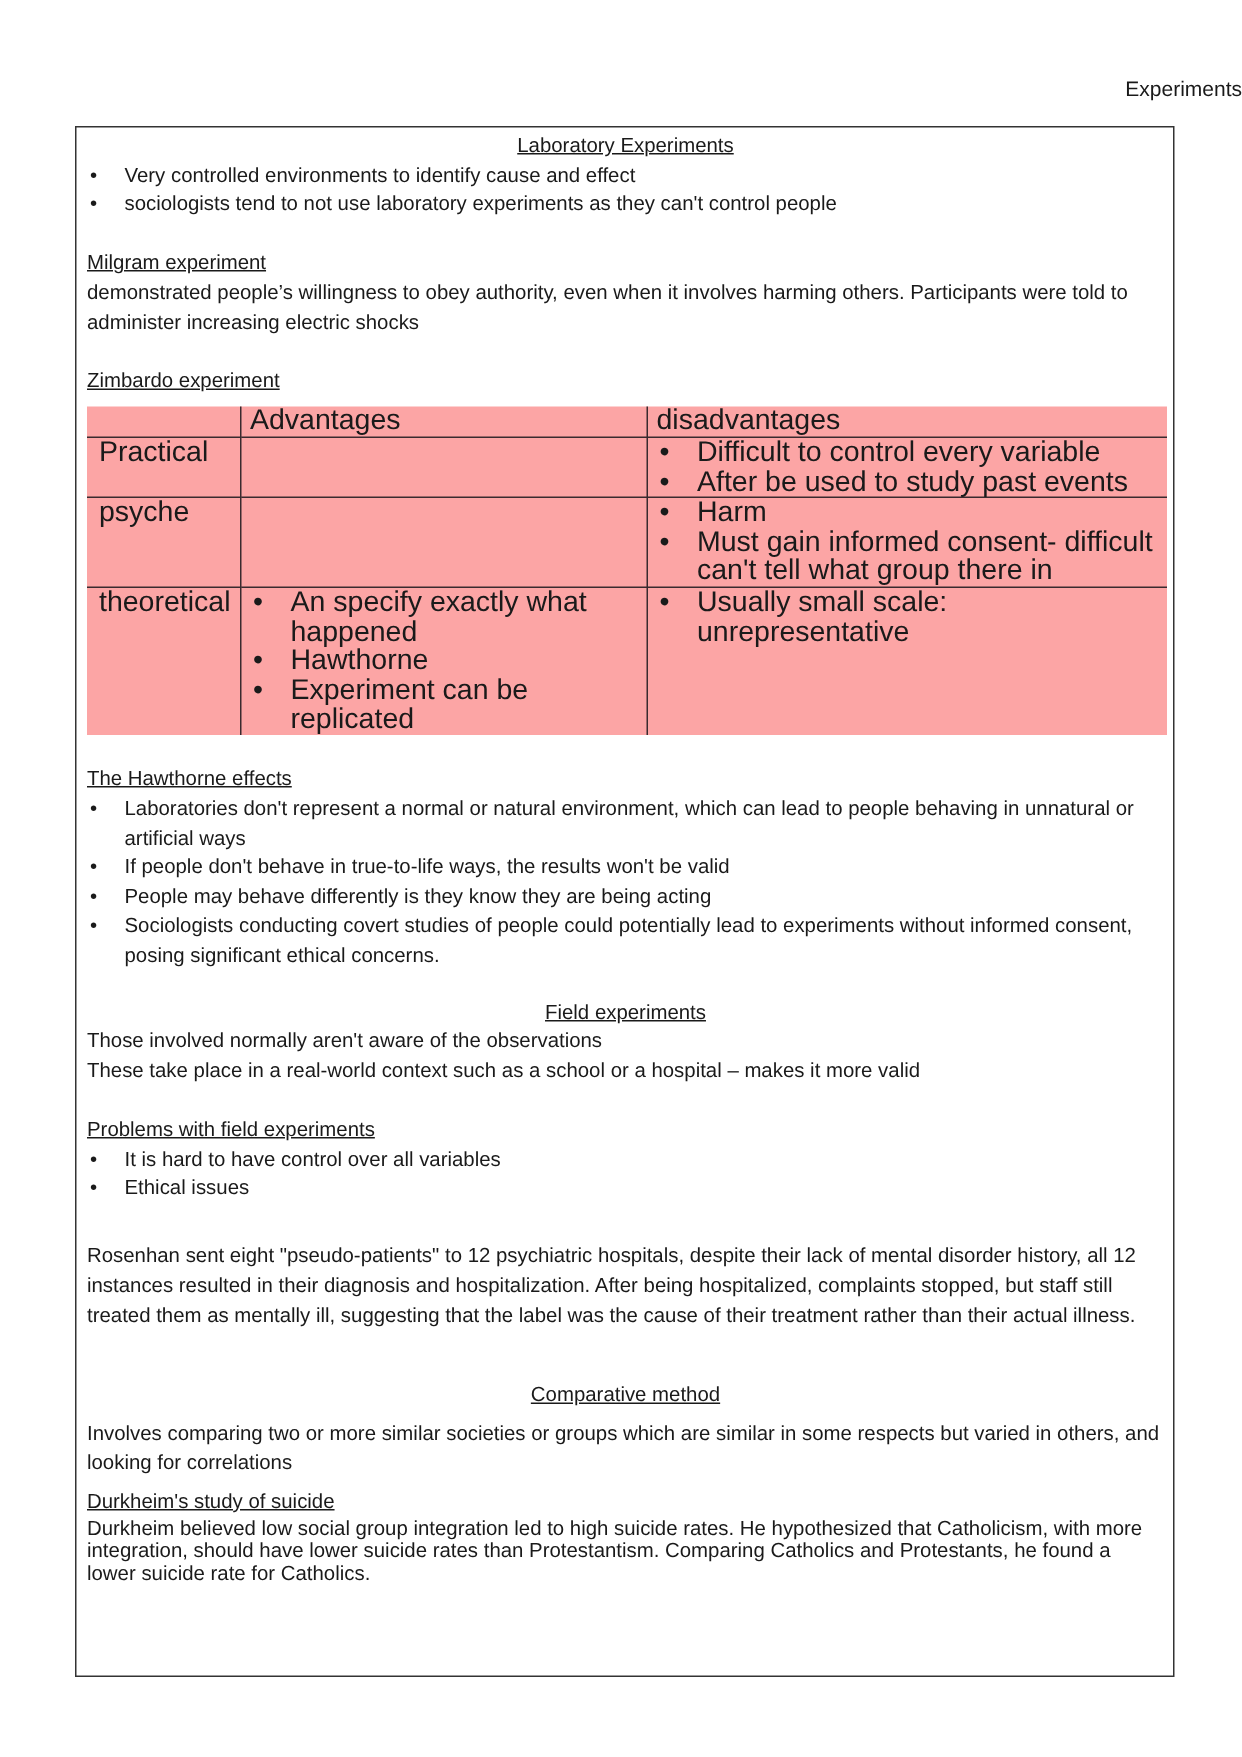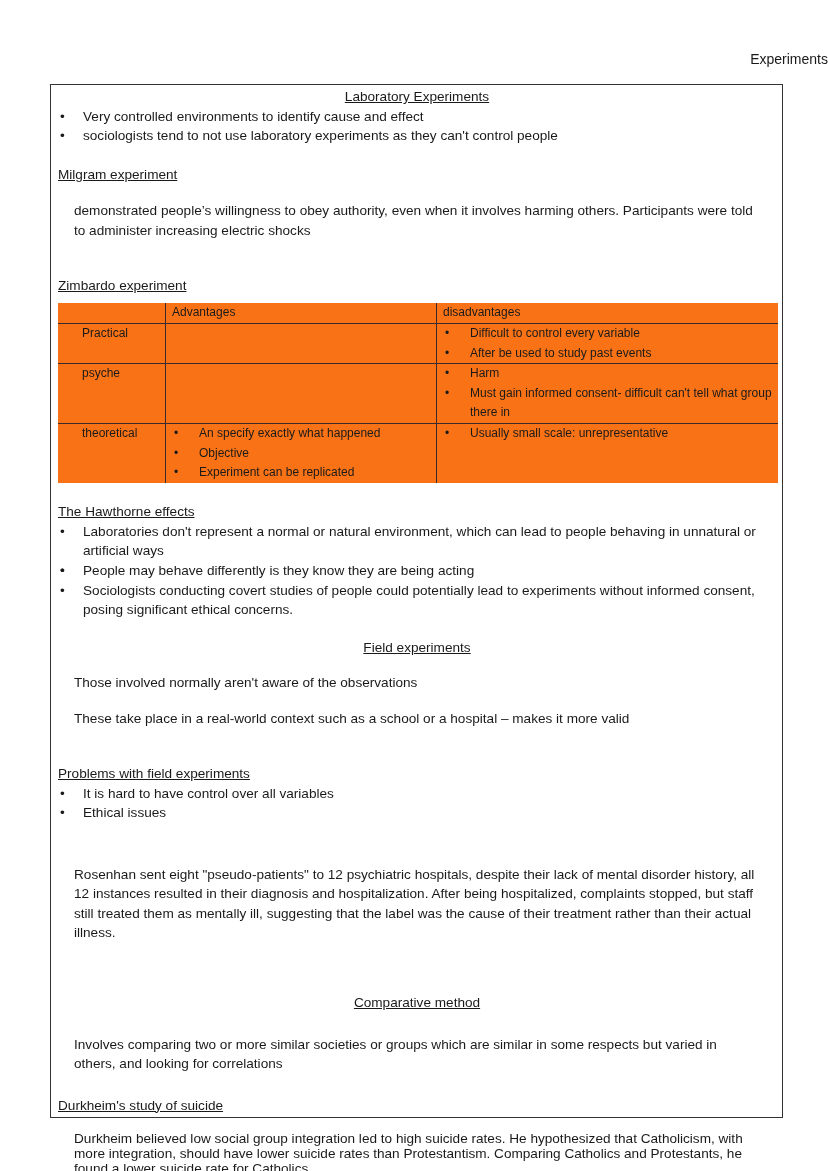--- a/index.html
+++ b/index.html
@@ -1,31 +1,31 @@
 <!DOCTYPE html>
 <html><head>
 <meta charset="utf-8">
 <style>
   html, body { margin: 0; padding: 0; background: #ffffff; }
   body { width: 828px; height: 1171px; position: relative; font-family: "Liberation Sans", sans-serif; color: #1a1a1a; }
   .page-title { position: absolute; top: 51px; left: 0; width: 828px; text-align: right; font-size: 14px; }
   .frame { position: absolute; left: 50px; top: 84px; width: 733px; height: 1034px; border: 1.5px solid #333; box-sizing: border-box; padding: 2px 6px 0 7px; font-size: 13.6px; line-height: 19.6px; }
   .center-heading { text-align: center; text-decoration: underline; margin: 0; font-weight: normal; font-size: 13.6px; }
   .sub-heading { text-decoration: underline; margin: 0; font-weight: normal; font-size: 13.6px; }
-  p { margin: 16px; }
+  p { margin: 0; }
   ul.bullets { list-style: none; margin: 0; padding: 0; }
   ul.bullets li { position: relative; padding-left: 25px; }
   ul.bullets li .dot { position: absolute; left: 2px; top: 0; }
   .gap { height: 19.6px; }
-  table.pink { width: 720px; border-collapse: collapse; background: #f97316; margin-top: 8px; font-size: 12px; line-height: 19.6px; }
+  table.pink { width: 720px; border-collapse: collapse; background: #fca5a5; margin-top: 8px; font-size: 19px; line-height: 19.6px; }
   table.pink td, table.pink th { vertical-align: top; padding: 0 6px 0 6px; text-align: left; font-weight: normal; }
   table.pink th { border-bottom: 1.5px solid #3a2a2e; }
   table.pink tr.row td { border-bottom: 1.5px solid #3a2a2e; }
   table.pink tr.row:last-child td { border-bottom: none; }
-  table.pink .c1 { width: 77px; border-right: 1.5px solid #3a2a2e; padding-left: 24px; }
+  table.pink .c1 { width: 77px; border-right: 1.5px solid #3a2a2e; padding-left: 8px; }
   table.pink .c2 { width: 258px; border-right: 1.5px solid #3a2a2e; }
   table.pink ul.bullets li { padding-left: 27px; }
 </style>
 </head>
 <body>
 
 <div class="page-title">Experiments</div>
 
 <div class="frame">
   <h2 class="center-heading">Laboratory Experiments</h2>
@@ -66,38 +66,38 @@
           <li><span class="dot">•</span><span>Harm</span></li>
           <li><span class="dot">•</span><span>Must gain informed consent- difficult can't tell what group there in</span></li>
         </ul>
       </td>
     </tr>
     <tr class="row">
       <td class="c1">theoretical</td>
       <td class="c2">
         <ul class="bullets">
           <li><span class="dot">•</span><span>An specify exactly what happened</span></li>
-          <li><span class="dot">•</span><span>Objective</span></li>
+          <li><span class="dot">•</span><span>Hawthorne</span></li>
           <li><span class="dot">•</span><span>Experiment can be replicated</span></li>
         </ul>
       </td>
       <td>
         <ul class="bullets">
           <li><span class="dot">•</span><span>Usually small scale: unrepresentative</span></li>
         </ul>
       </td>
     </tr>
   </tbody>
     </table>
 
   <div class="gap"></div>
   <h3 class="sub-heading">The Hawthorne effects</h3>
   <ul class="bullets">
     <li><span class="dot">•</span><span>Laboratories don't represent a normal or natural environment, which can lead to people behaving in unnatural or artificial ways</span></li>
-    <li><span class="dot">•</span></li>
+    <li><span class="dot">•</span><span>If people don't behave in true-to-life ways, the results won't be valid</span></li>
     <li><span class="dot">•</span><span>People may behave differently is they know they are being acting</span></li>
     <li><span class="dot">•</span><span>Sociologists conducting covert studies of people could potentially lead to experiments without informed consent, posing significant ethical concerns.</span></li>
   </ul>
 
   <div style="height:18px"></div>
   <h2 class="center-heading">Field experiments</h2>
   <p>Those involved normally aren't aware of the observations</p>
   <p>These take place in a real-world context such as a school or a hospital – makes it more valid</p>
   <div class="gap"></div>
   <h3 class="sub-heading">Problems with field experiments</h3>

